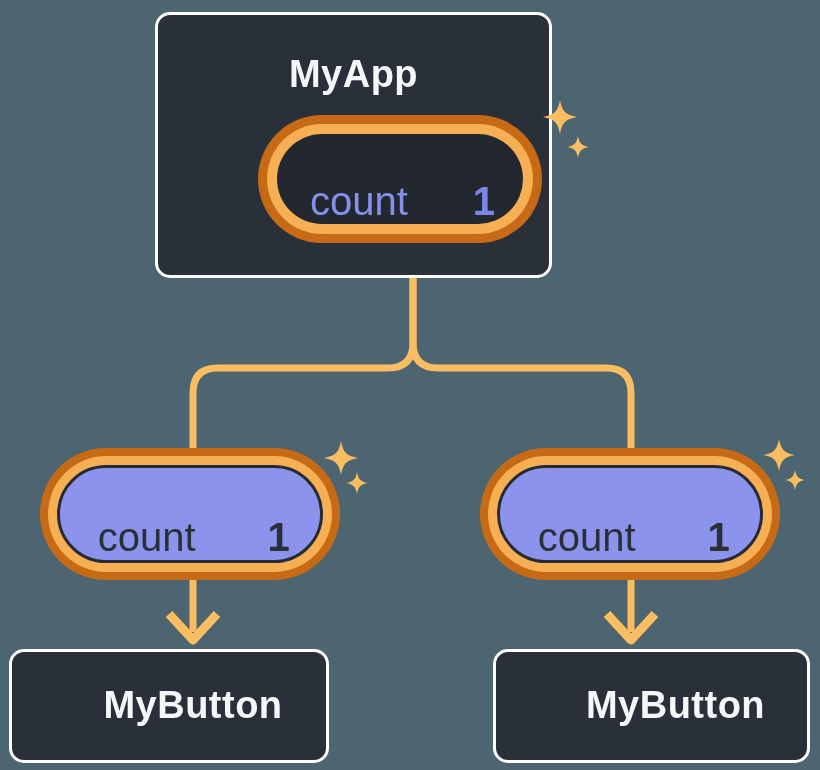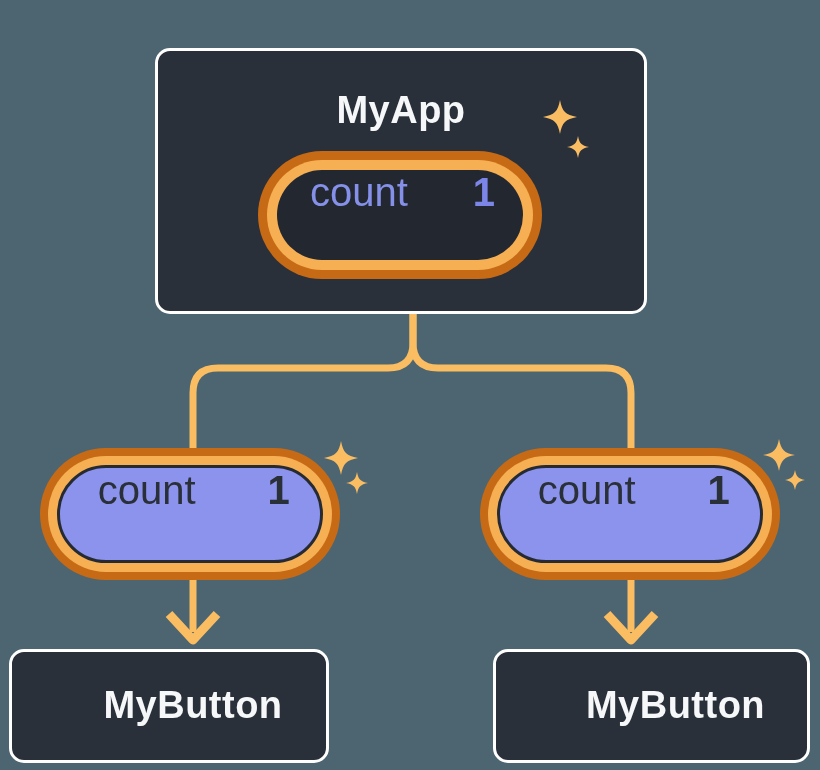--- a/index.html
+++ b/index.html
@@ -18,21 +18,21 @@
     position:absolute;left:0;top:0;z-index:1;
   }
   .card{
     position:absolute;
     background:#2A303A;
     border:3px solid #FFFFFF;
     border-radius:15px;
     box-sizing:border-box;
     z-index:2;
   }
-  .card-root{left:155px;top:12px;width:492px;height:266px;margin-top:36px;}
+  .card-root{left:155px;top:12px;width:397px;height:266px;}
   .card-child-left{left:9px;top:649px;width:320px;height:114px;}
   .card-child-right{left:493px;top:649px;width:317px;height:114px;}
   .card-title{
     position:absolute;left:0;right:0;top:38px;
     text-align:center;
     color:#F6F7F9;
     font-size:38px;font-weight:700;
     letter-spacing:0.5px;
   }
   .card-child-left .card-title,
@@ -53,21 +53,21 @@
     border-radius:999px;
     padding:10px;
     width:100%;height:100%;
     box-sizing:border-box;
   }
   .pill-core{
     border-radius:999px;
     width:100%;height:100%;
     box-sizing:border-box;
     display:flex;
-    align-items:flex-start;
+    align-items:flex-end;
     overflow:hidden;
   }
   .pill-root{left:100px;top:100px;width:284px;height:128px;}
   .pill-root .pill-core{background:#23272F;}
   .pill-child{width:300px;height:132px;padding:8px;}
   .pill-child .pill-mid{padding:9px;}
   .pill-child .pill-core{
     background:#8B93EC;
     border:3px solid #262B33;
   }

